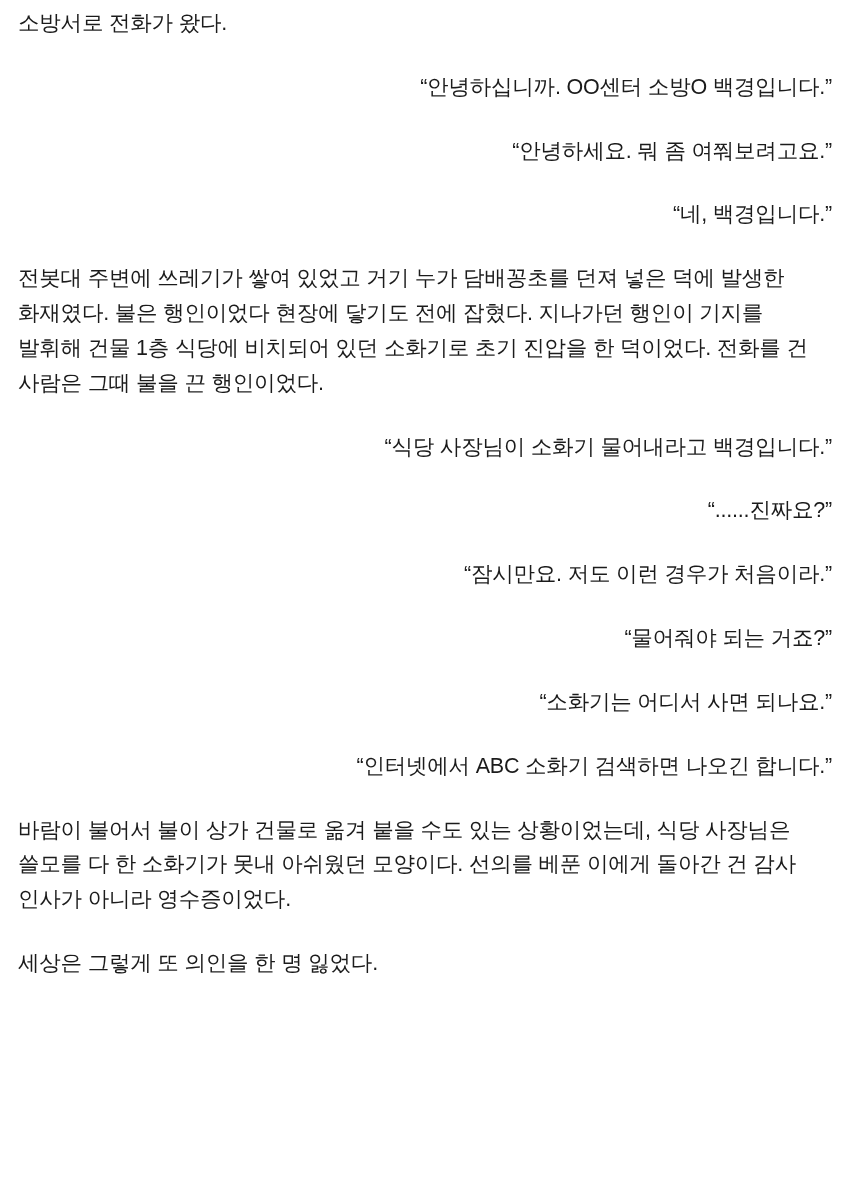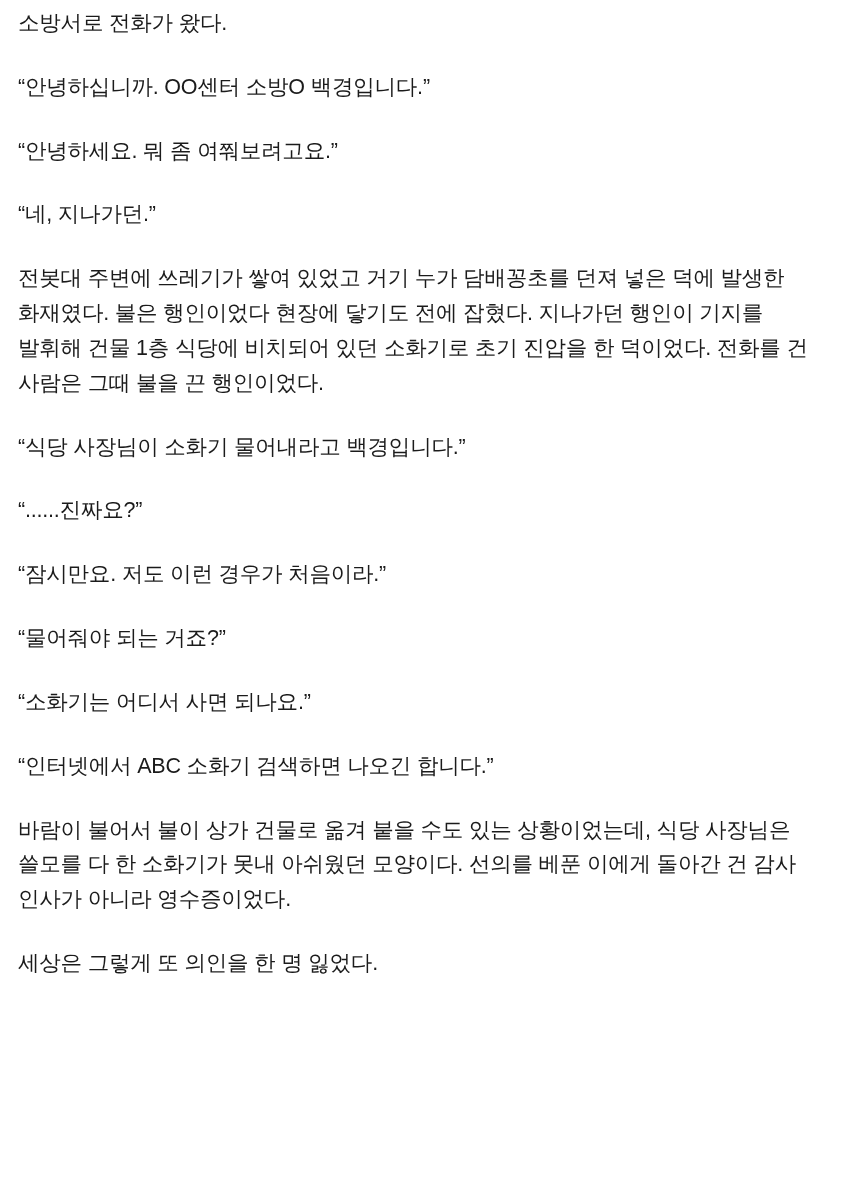--- a/index.html
+++ b/index.html
@@ -31,34 +31,35 @@
     color: #1b1b1b;
     margin: 0 0 29px 0;
     word-break: keep-all;
     white-space: pre-wrap;
   }
   .para:last-child {
     margin-bottom: 0;
   }
   .para.dialogue {
     margin-bottom: 29px;
+    text-align: right;
   }
   .para.narration {
     margin-bottom: 29px;
   }
 </style>
 </head>
 <body>
 
 <div class="page">
   <article class="story">
       <p class="para narration">소방서로 전화가 왔다.</p>
       <p class="para dialogue">“안녕하십니까. OO센터 소방O 백경입니다.”</p>
       <p class="para dialogue">“안녕하세요. 뭐 좀 여쭤보려고요.”</p>
-      <p class="para dialogue">“네, 지나가던.”</p>
+      <p class="para dialogue">“네, 백경입니다.”</p>
       <p class="para narration">전봇대 주변에 쓰레기가 쌓여 있었고 거기 누가 담배꽁초를 던져 넣은 덕에 발생한 화재였다. 불은 행인이었다 현장에 닿기도 전에 잡혔다. 지나가던 행인이 기지를 발휘해 건물 1층 식당에 비치되어 있던 소화기로 초기 진압을 한 덕이었다. 전화를 건 사람은 그때 불을 끈 행인이었다.</p>
       <p class="para dialogue">“식당 사장님이 소화기 물어내라고 백경입니다.”</p>
       <p class="para dialogue">“......진짜요?”</p>
       <p class="para dialogue">“잠시만요. 저도 이런 경우가 처음이라.”</p>
       <p class="para dialogue">“물어줘야 되는 거죠?”</p>
       <p class="para dialogue">“소화기는 어디서 사면 되나요.”</p>
       <p class="para dialogue">“인터넷에서 ABC 소화기 검색하면 나오긴 합니다.”</p>
       <p class="para narration">바람이 불어서 불이 상가 건물로 옮겨 붙을 수도 있는 상황이었는데, 식당 사장님은 쓸모를 다 한 소화기가 못내 아쉬웠던 모양이다. 선의를 베푼 이에게 돌아간 건 감사 인사가 아니라 영수증이었다.</p>
       <p class="para narration">세상은 그렇게 또 의인을 한 명 잃었다.</p>
     </article>

